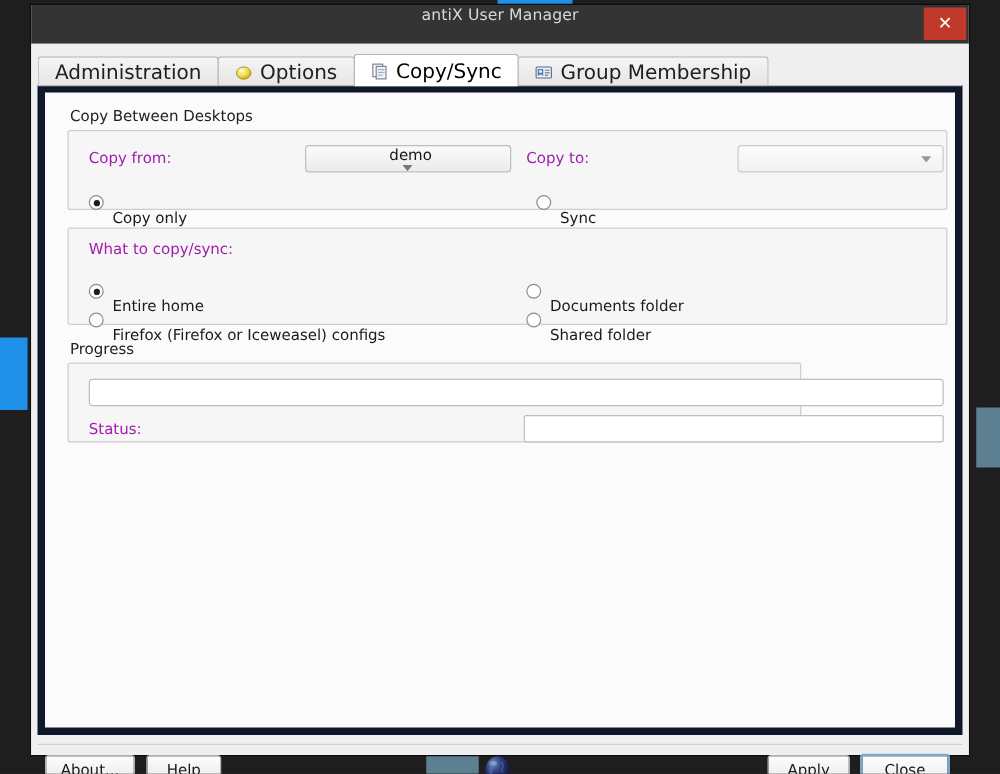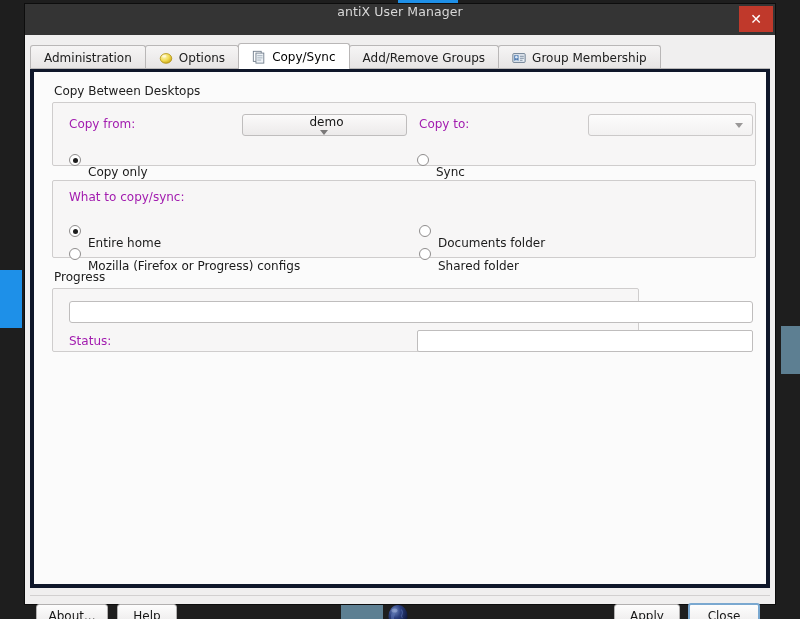--- a/index.html
+++ b/index.html
@@ -104,21 +104,21 @@
     box-sizing: border-box;
     display: flex;
     align-items: center;
     gap: 6px;
     padding: 0 13px;
     background: linear-gradient(#f6f5f5, #e6e4e4);
     border: 1px solid #b9b7b7;
     border-bottom: none;
     border-radius: 3px 3px 0 0;
     margin-right: -1px;
-    font-size: 12px;
+    font-size: 16px;
     color: #202020;
     cursor: pointer;
     white-space: nowrap;
     position: relative;
   }
   .tab.active {
     background: #ffffff;
     height: 26px;
     z-index: 5;
     border-color: #b9b7b7;
@@ -136,21 +136,21 @@
   
   .tab-icon { width: 14px; height: 14px; display: block; flex: none; }
 
   
   #tabpage {
     position: absolute;
     left: 5px; top: 33px;
     width: 740px; height: 520px;
     box-sizing: border-box;
     background: #fbfbfb;
-    border: 4px solid #0f172a;
+    border: 6px solid #0f172a;
   }
 
   
   .group {
     position: absolute;
     box-sizing: border-box;
   }
   .group-title {
     position: absolute;
     top: 0; left: 2px;
@@ -347,23 +347,20 @@
         <svg class="tab-icon" viewBox="0 0 16 16">
           <rect x="1.5" y="1.5" width="9" height="11.5" fill="#ffffff" stroke="#6f7c8a" stroke-width="1"></rect>
           <rect x="4.5" y="3.5" width="9" height="11.5" fill="#eef2f6" stroke="#6f7c8a" stroke-width="1"></rect>
           <line x1="6" y1="6.5" x2="12" y2="6.5" stroke="#93a2b0" stroke-width="0.9"></line>
           <line x1="6" y1="9" x2="12" y2="9" stroke="#93a2b0" stroke-width="0.9"></line>
           <line x1="6" y1="11.5" x2="10.5" y2="11.5" stroke="#93a2b0" stroke-width="0.9"></line>
         </svg>
         <span>Copy/Sync</span>
       </div>
 
-      <div class="tab">
-        <span>Add/Remove Groups</span>
-      </div>
 
       <div class="tab">
         <svg class="tab-icon" viewBox="0 0 16 16">
           <rect x="1" y="3" width="14" height="10" rx="1" fill="#e8eef5" stroke="#5a6e83" stroke-width="1"></rect>
           <rect x="2.5" y="4.8" width="5" height="6.4" fill="#4f7ab0"></rect>
           <circle cx="5" cy="7" r="1.5" fill="#dce8f5"></circle>
           <path d="M2.8 11.2 Q5 8.6 7.2 11.2 Z" fill="#dce8f5"></path>
           <line x1="9" y1="6" x2="13.5" y2="6" stroke="#6d7f92" stroke-width="1"></line>
           <line x1="9" y1="8.3" x2="13.5" y2="8.3" stroke="#6d7f92" stroke-width="1"></line>
           <line x1="9" y1="10.6" x2="12" y2="10.6" stroke="#6d7f92" stroke-width="1"></line>
@@ -391,21 +388,21 @@
           <div class="combo empty" style="left:535px; top:11px; width:165px;">
             <span class="combo-value"></span>
             <span class="arrow"></span>
           </div>
 
           <div class="radio checked" style="left:16px; top:38px;">
             <span class="dot"></span>
             <span class="rlabel">Copy only</span>
           </div>
 
-          <div class="radio" style="left:364px; top:38px;">
+          <div class="radio" style="left:374px; top:38px;">
             <span class="dot"></span>
             <span class="rlabel">Sync</span>
           </div>
 
         </div>
       </div>
 
       <div class="group untitled" id="group-what-to-copy">
         <div class="group-frame">
 
@@ -416,21 +413,21 @@
             <span class="rlabel">Entire home</span>
           </div>
 
           <div class="radio" style="left:366px; top:31px;">
             <span class="dot"></span>
             <span class="rlabel">Documents folder</span>
           </div>
 
           <div class="radio" style="left:16px; top:54px;">
             <span class="dot"></span>
-            <span class="rlabel">Mozilla (Firefox or Progress) configs</span>
+            <span class="rlabel">Firefox (Firefox or Iceweasel) configs</span>
           </div>
 
           <div class="radio" style="left:366px; top:54px;">
             <span class="dot"></span>
             <span class="rlabel">Shared folder</span>
           </div>
 
         </div>
       </div>
 

